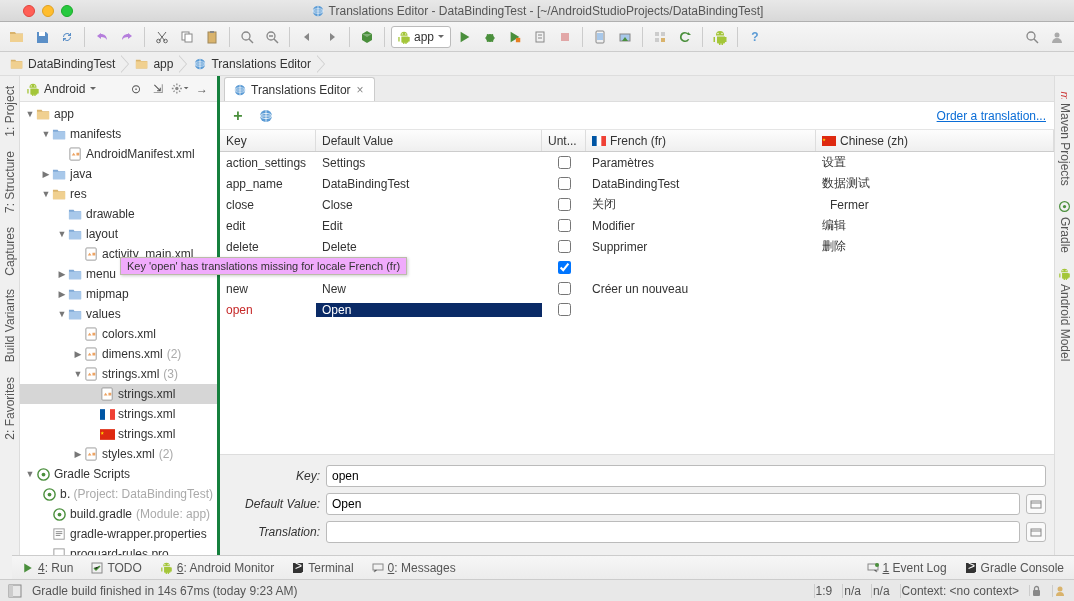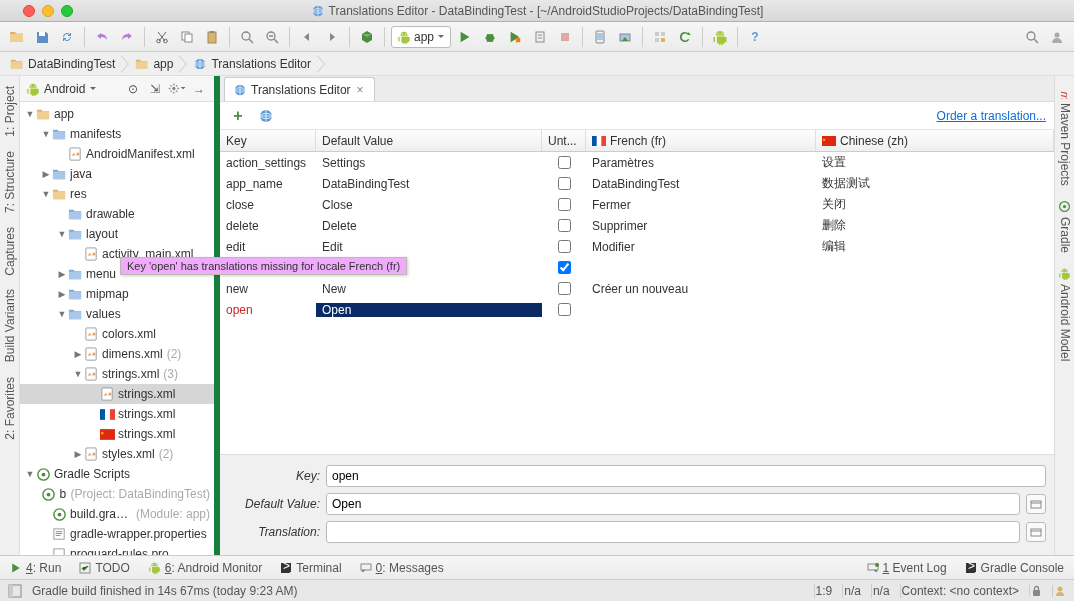--- a/index.html
+++ b/index.html
@@ -34,21 +34,21 @@
   .mainarea { flex: 1; display: flex; min-height: 0; }
   .sidebar-strip { width: 20px; background: #f0f0f0; border-right: 1px solid #ddd; display: flex; flex-direction: column; align-items: center; padding-top: 4px; gap: 2px; }
   .sidebar-strip.right { border-left: 1px solid #ddd; border-right: none; }
   .side-tab { writing-mode: vertical-lr; padding: 6px 2px; font-size: 11px; color: #555; cursor: pointer; display:flex; align-items:center; gap:4px;}
   .side-tab.left { transform: rotate(180deg); }
   .side-tab .sic { width:13px; height:13px; }
   
   .inner-columns { flex: 1; display: flex; min-width: 0; }
   
   
-  .project-panel { width: 200px; min-width:200px; background: #fff; border-right: 6px solid #15803d; display: flex; flex-direction: column; }
+  .project-panel { width: 200px; min-width:200px; background: #fff; border-right: 3px solid #15803d; display: flex; flex-direction: column; }
   .pp-header { height: 26px; border-bottom: 1px solid #e0e0e0; display: flex; align-items: center; padding: 0 6px; gap: 4px; background:#f6f6f6;}
   .pp-header .droid { width:14px; height:14px;}
   .pp-header .sel { flex:0 0 auto; }
   .pp-header .spc { flex:1; }
   .pp-header .hbtn { width:18px; height:18px; display:flex; align-items:center; justify-content:center; color:#555; cursor:pointer; }
   .tree { flex: 1; overflow: auto; padding: 2px 0; font-size:12px; }
   .tree-row { display: flex; align-items: center; height: 20px; padding-right:4px; white-space: nowrap; cursor:pointer; }
   .tree-row .tgl { width: 12px; text-align: center; color: #777; font-size: 9px; cursor:pointer; }
   .tree-row .ic { width: 15px; height: 15px; margin-right: 3px; flex-shrink:0; }
   .tree-row .lbl { overflow: hidden; text-overflow: ellipsis; }
@@ -79,21 +79,21 @@
   .td.editing { background:#0a2a66; color:#fff; padding:0 6px;}
   .tooltip-pop { position:absolute; background:#f0abfc; border:1px solid #bba; padding:2px 6px; font-size:11px; color:#333; box-shadow:1px 1px 3px rgba(0,0,0,0.2); z-index:10;}
   .editor-spacer{flex:1;}
   .detail-form { border-top:1px solid #ddd; padding:10px 8px 6px 8px; background:#f0f0f0;}
   .fld { display:flex; align-items:center; margin-bottom:6px; gap:6px;}
   .fld label { width:92px; text-align:right; color:#333;font-style:italic;}
   .fld input[type=text]{ flex:1; height:22px; border:1px solid #bbb; border-radius:3px; padding:0 5px; background:#fff; font-size:12px;}
   .fld .endbtn { width:20px;height:20px;border:1px solid #bbb;border-radius:3px;display:flex;align-items:center;justify-content:center;background:#fafafa;cursor:pointer;flex-shrink:0;}
   
   
-  .bottom-tools { height:24px; background:linear-gradient(#f6f6f6,#ececec); border-top:1px solid #ccc; display:flex; align-items:center; padding:0 10px; gap:18px; font-size:11px; color:#555;}
+  .bottom-tools { height:24px; background:linear-gradient(#f6f6f6,#ececec); border-top:1px solid #ccc; display:flex; align-items:center; padding:0 10px; gap:18px; font-size:11px; color:#555;margin-left:12px;}
   .bt-item { display:flex; align-items:center; gap:4px; cursor:pointer;}
   .bt-spacer{flex:1;}
   
   
   .statusbar { height:22px; background:#e8e8e8; border-top:1px solid #ccc; display:flex; align-items:center; padding:0 8px; font-size:11px; color:#555; gap:10px;}
   .statusbar .sp{flex:1;}
   .statusbar .seg{border-left:1px solid #ccc; padding-left:1px;}
   .lock{width:11px;height:11px;}
   
   svg { display:block; }
@@ -633,40 +633,40 @@
               </div>
               <div class="td col-fr">DataBindingTest</div>
               <div class="td col-zh">数据测试</div>
             </div>
             <div class="trow">
               <div class="td col-key">close</div>
               <div class="td col-def">Close</div>
               <div class="td col-unt">
                 <input type="checkbox" style="">
               </div>
+              <div class="td col-zh">关闭</div>
               <div class="td col-fr">Fermer</div>
-              <div class="td col-zh">关闭</div>
+            </div>
+            <div class="trow">
+              <div class="td col-key">edit</div>
+              <div class="td col-def">Edit</div>
+              <div class="td col-unt">
+                <input type="checkbox" style="">
+              </div>
+              <div class="td col-fr">Modifier</div>
+              <div class="td col-zh">编辑</div>
             </div>
             <div class="trow">
               <div class="td col-key">delete</div>
               <div class="td col-def">Delete</div>
               <div class="td col-unt">
                 <input type="checkbox" style="">
               </div>
               <div class="td col-fr">Supprimer</div>
               <div class="td col-zh">删除</div>
-            </div>
-            <div class="trow">
-              <div class="td col-key">edit</div>
-              <div class="td col-def">Edit</div>
-              <div class="td col-unt">
-                <input type="checkbox" style="">
-              </div>
-              <div class="td col-fr">Modifier</div>
-              <div class="td col-zh">编辑</div>
             </div>
             <div class="trow">
               <div class="td col-key">error17</div>
               <div class="td col-def">Error 17</div>
               <div class="td col-unt">
                 <input type="checkbox" checked="" style="">
               </div>
               <div class="td col-fr"></div>
               <div class="td col-zh"></div>
             </div>

